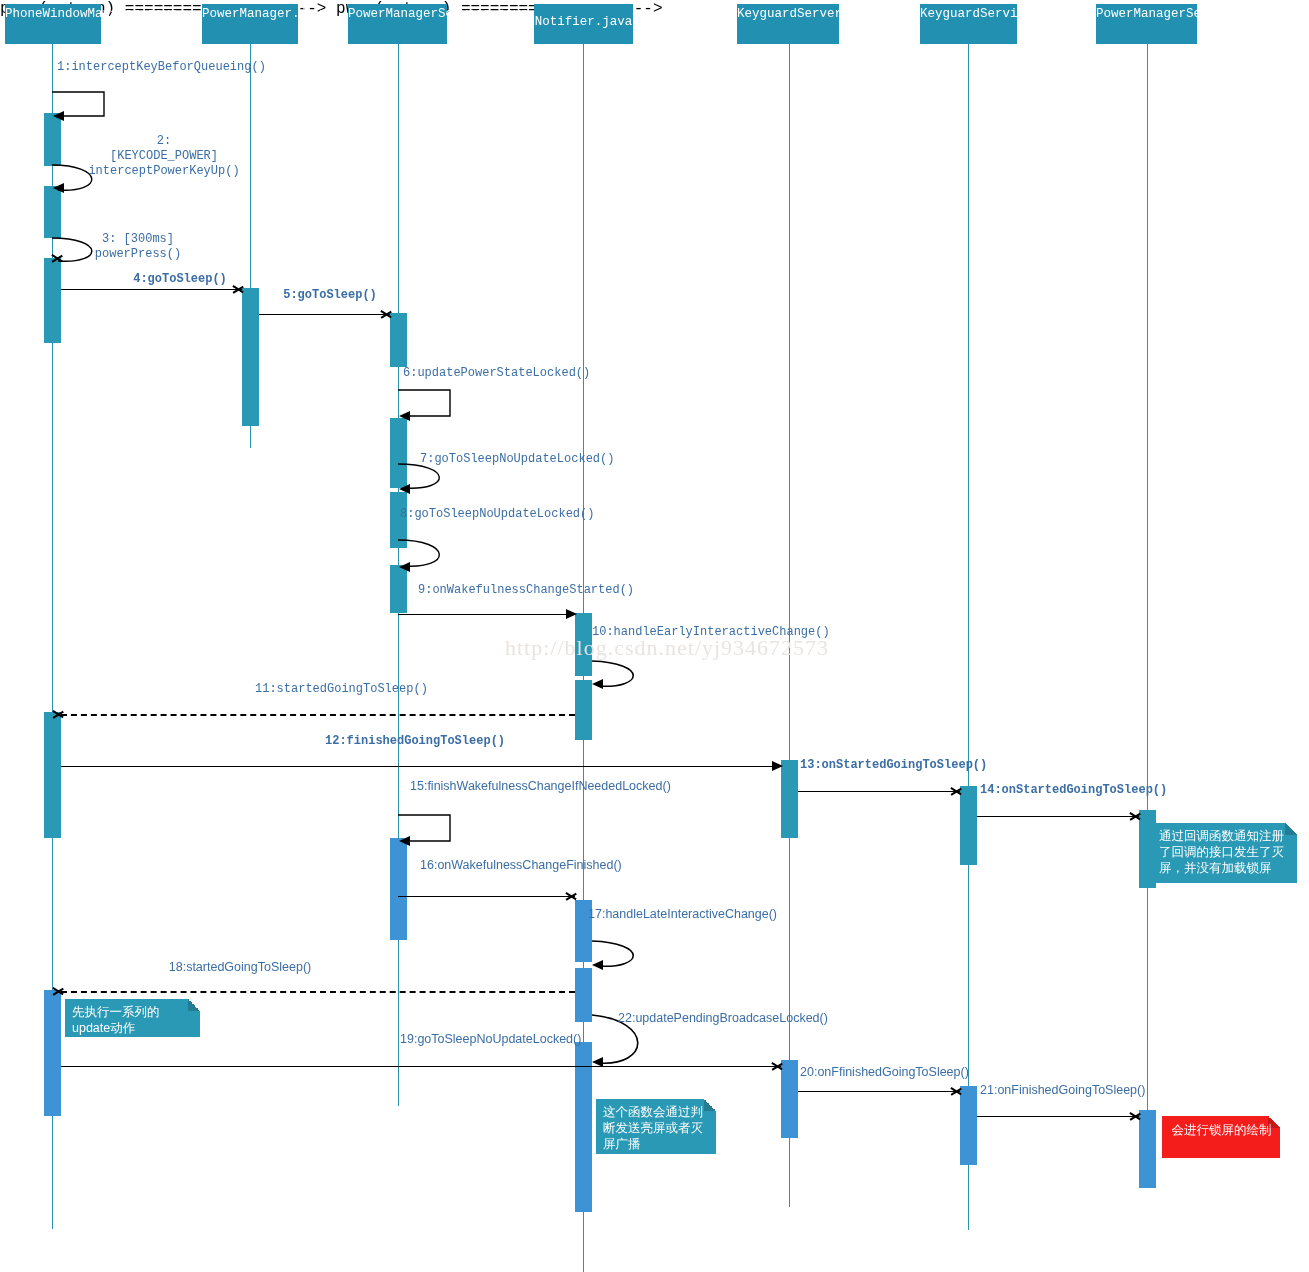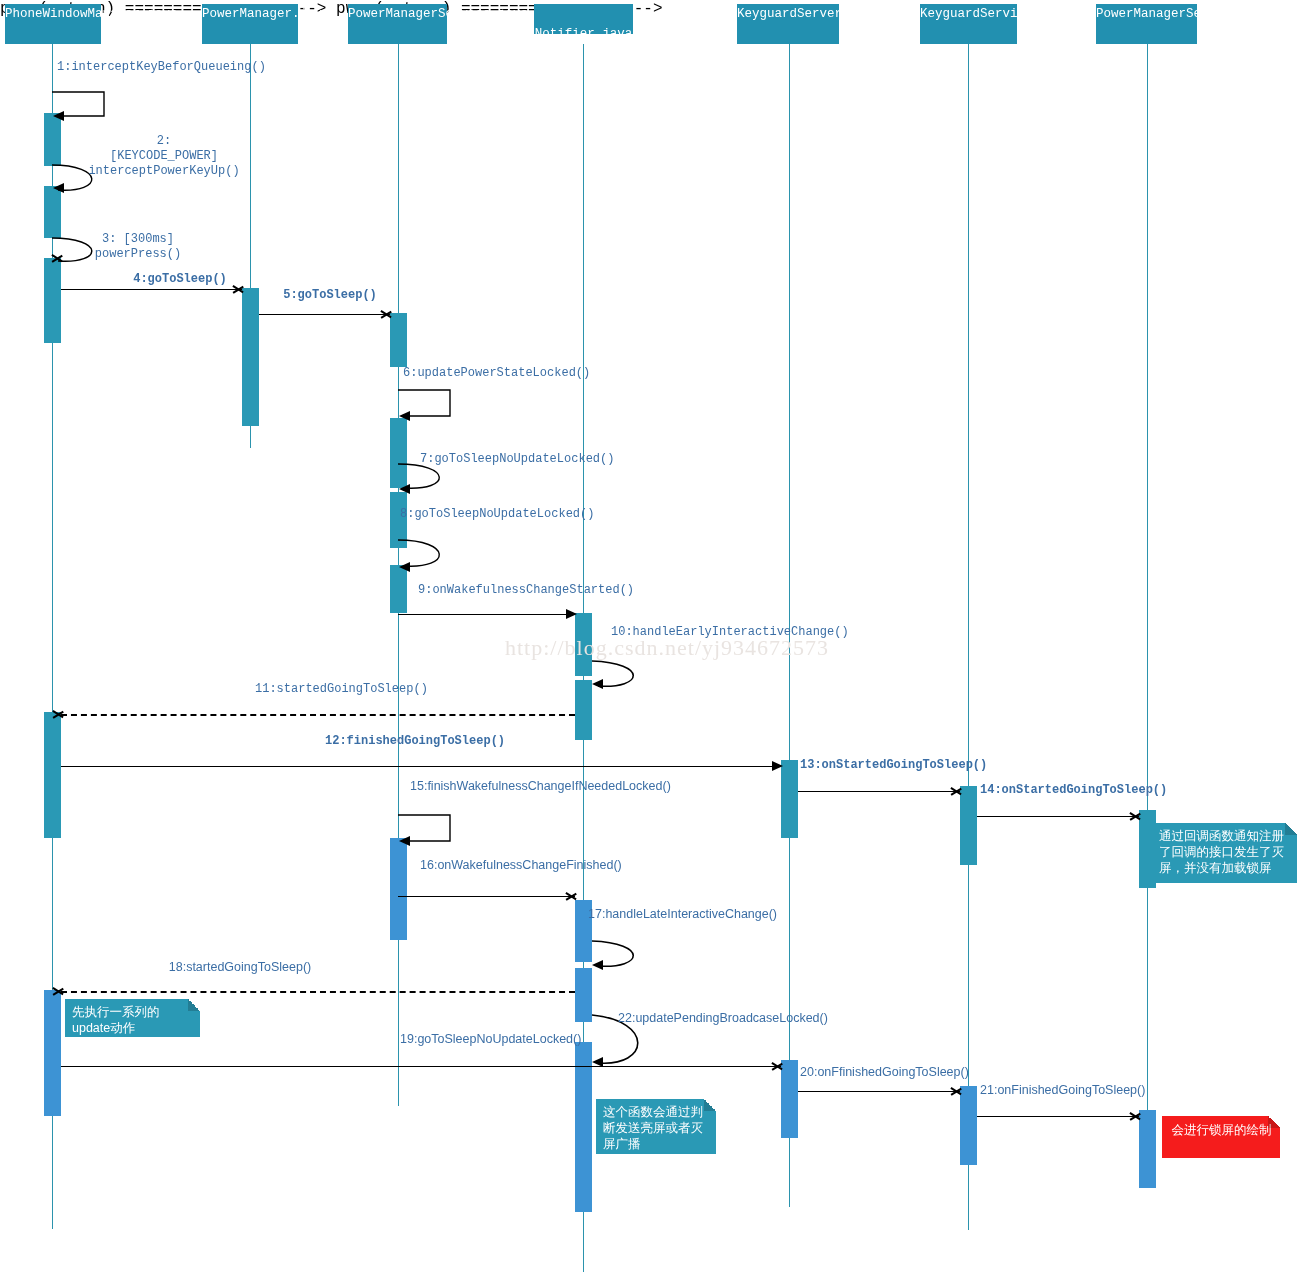--- a/index.html
+++ b/index.html
@@ -65,21 +65,21 @@
   
   <div class="head" style="left:5px;top:4px;width:96px;height:40px;">
     <span>PhoneWindowManager.java</span>
   </div>
   <div class="head" style="left:202px;top:4px;width:96px;height:40px;">
     <span>PowerManager.java</span>
   </div>
   <div class="head" style="left:348px;top:4px;width:99px;height:40px;">
     <span>PowerManagerService.java</span>
   </div>
-  <div class="head" style="left:534px;top:4px;width:99px;height:30px;line-height:37px;padding-top:12px;">
+  <div class="head" style="left:534px;top:4px;width:99px;height:40px;line-height:37px;padding-top:0;">
     <span>Notifier.java</span>
   </div>
   <div class="head" style="left:737px;top:4px;width:102px;height:40px;">
     <span>KeyguardServerDelegate.java</span>
   </div>
   <div class="head" style="left:920px;top:4px;width:97px;height:40px;">
     <span>KeyguardService.java</span>
   </div>
   <div class="head" style="left:1096px;top:4px;width:101px;height:40px;">
     <span>PowerManagerService.java</span>
@@ -188,21 +188,21 @@
   <div class="arrow r" style="left:566px;top:609px;"></div>
   <div class="lbl" style="left:418px;top:583px;width:152px;">9:onWakefulnessChangeStarted()</div>
 
   
   <div class="self" style="left:592px;top:661px;">
     <svg width="70" height="34">
         <path d="M0,0 C56,2 52,28 6,25" fill="none" stroke="#000" stroke-width="1.6"></path>
       </svg>
   </div>
   <div class="arrow l" style="left:592px;top:679px;"></div>
-  <div class="lbl" style="left:592px;top:625px;width:145px;padding-left:19px;">10:handleEarlyInteractiveChange()</div>
+  <div class="lbl" style="left:592px;top:625px;width:145px;">10:handleEarlyInteractiveChange()</div>
 
    pwm (return) ================= --&gt;
   <div class="msg ret" style="left:61px;top:714px;width:514px;"></div>
   <div class="arrow ol" style="left:53px;top:708px;"></div>
   <div class="lbl" style="left:255px;top:682px;width:160px;">11:startedGoingToSleep()</div>
 
   
   <div class="msg" style="left:61px;top:766px;width:720px;"></div>
   <div class="arrow r" style="left:772px;top:761px;"></div>
   <div class="lbl bold" style="left:325px;top:734px;width:160px;">12:finishedGoingToSleep()</div>

